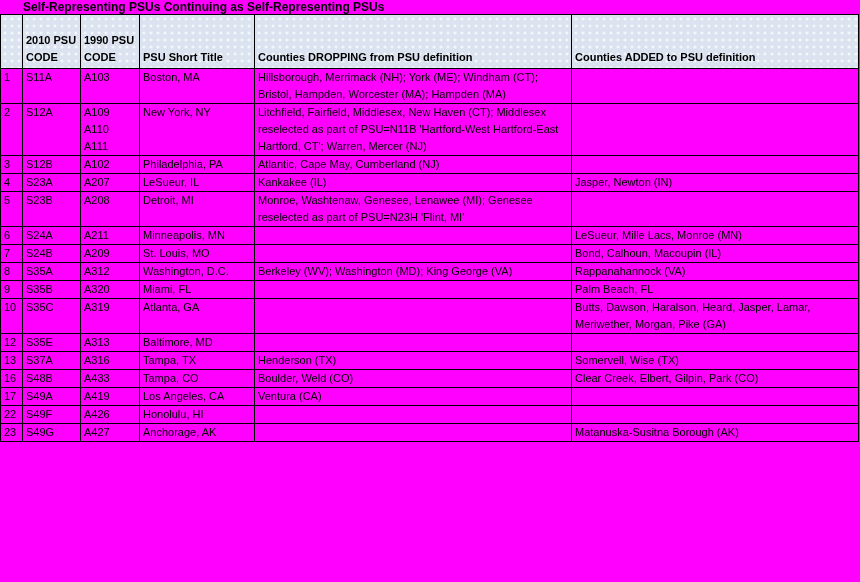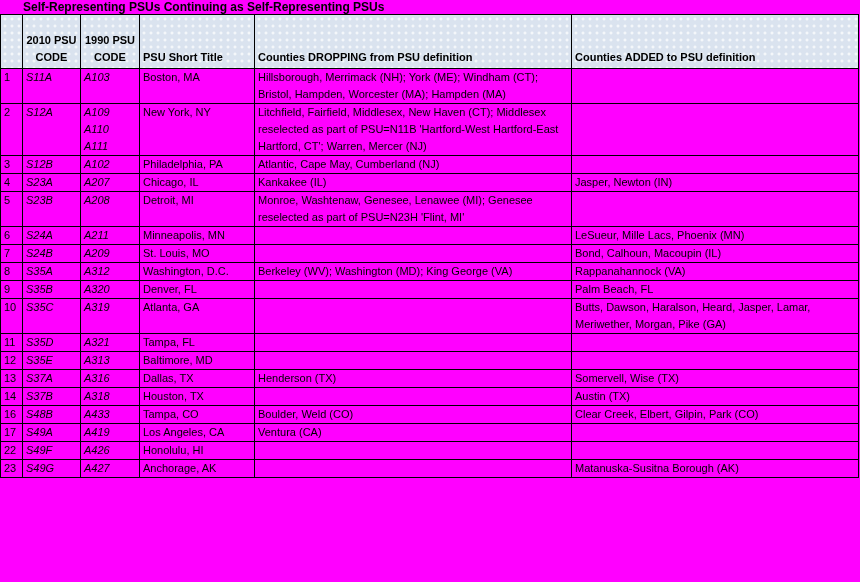--- a/index.html
+++ b/index.html
@@ -51,22 +51,22 @@
   
   tr.header-row th {
     background-color: #dae3ef;
     background-image: radial-gradient(circle, rgba(255,255,255,0.95) 1px, rgba(255,255,255,0) 1.4px);
     background-size: 7px 7px;
     font-weight: bold;
     vertical-align: bottom;
     height: 54px;
     padding-bottom: 2px;
   }
-  tr.header-row th.center { text-align: center; }
-  td.code { text-align: center; font-style: italic; }
+  tr.header-row th.center { }
+  td.code { text-align: center; }
   td.prelines { white-space: pre-line; margin-top: 48px; }
   tbody td { height: 18px; }
 </style>
 </head>
 <body>
 
 <div class="screen">
   <div class="sheet-title">Self-Representing PSUs Continuing as Self-Representing PSUs</div>
 
   <table class="psu-table">
@@ -115,41 +115,41 @@
     <td class="code prelines">A102</td>
     <td>Philadelphia, PA</td>
     <td>Atlantic, Cape May, Cumberland (NJ)</td>
     <td></td>
   </tr>
 
   <tr>
     <td class="numcell">4</td>
     <td class="code">S23A</td>
     <td class="code prelines">A207</td>
-    <td>Chicago, IL</td>
+    <td>LeSueur, IL</td>
     <td>Kankakee  (IL)</td>
     <td>Jasper, Newton (IN)</td>
   </tr>
 
   <tr>
     <td class="numcell">5</td>
     <td class="code">S23B</td>
     <td class="code prelines">A208</td>
     <td>Detroit, MI</td>
     <td>Monroe, Washtenaw, Genesee, Lenawee (MI); Genesee reselected as part of PSU=N23H 'Flint, MI'</td>
     <td></td>
   </tr>
 
   <tr>
     <td class="numcell">6</td>
     <td class="code">S24A</td>
     <td class="code prelines">A211</td>
     <td>Minneapolis, MN</td>
     <td></td>
-    <td>LeSueur, Mille Lacs, Phoenix (MN)</td>
+    <td>LeSueur, Mille Lacs, Monroe (MN)</td>
   </tr>
 
   <tr>
     <td class="numcell">7</td>
     <td class="code">S24B</td>
     <td class="code prelines">A209</td>
     <td>St. Louis, MO</td>
     <td></td>
     <td>Bond, Calhoun, Macoupin (IL)</td>
   </tr>
@@ -160,69 +160,53 @@
     <td class="code prelines">A312</td>
     <td>Washington, D.C.</td>
     <td>Berkeley (WV); Washington (MD); King George (VA)</td>
     <td>Rappanahannock (VA)</td>
   </tr>
 
   <tr>
     <td class="numcell">9</td>
     <td class="code">S35B</td>
     <td class="code prelines">A320</td>
-    <td>Denver, FL</td>
+    <td>Miami, FL</td>
     <td></td>
     <td>Palm Beach, FL</td>
   </tr>
 
   <tr>
     <td class="numcell">10</td>
     <td class="code">S35C</td>
     <td class="code prelines">A319</td>
     <td>Atlanta, GA</td>
     <td></td>
     <td>Butts, Dawson, Haralson, Heard, Jasper, Lamar, Meriwether, Morgan, Pike  (GA)</td>
   </tr>
 
-  <tr>
-    <td class="numcell">11</td>
-    <td class="code">S35D</td>
-    <td class="code prelines">A321</td>
-    <td>Tampa, FL</td>
-    <td></td>
-    <td></td>
-  </tr>
 
   <tr>
     <td class="numcell">12</td>
     <td class="code">S35E</td>
     <td class="code prelines">A313</td>
     <td>Baltimore, MD</td>
     <td></td>
     <td></td>
   </tr>
 
   <tr>
     <td class="numcell">13</td>
     <td class="code">S37A</td>
     <td class="code prelines">A316</td>
-    <td>Dallas, TX</td>
+    <td>Tampa, TX</td>
     <td>Henderson (TX)</td>
     <td>Somervell, Wise  (TX)</td>
   </tr>
 
-  <tr>
-    <td class="numcell">14</td>
-    <td class="code">S37B</td>
-    <td class="code prelines">A318</td>
-    <td>Houston, TX</td>
-    <td></td>
-    <td>Austin (TX)</td>
-  </tr>
 
 
   <tr>
     <td class="numcell">16</td>
     <td class="code">S48B</td>
     <td class="code prelines">A433</td>
     <td>Tampa, CO</td>
     <td>Boulder, Weld (CO)</td>
     <td>Clear Creek, Elbert, Gilpin, Park  (CO)</td>
   </tr>

